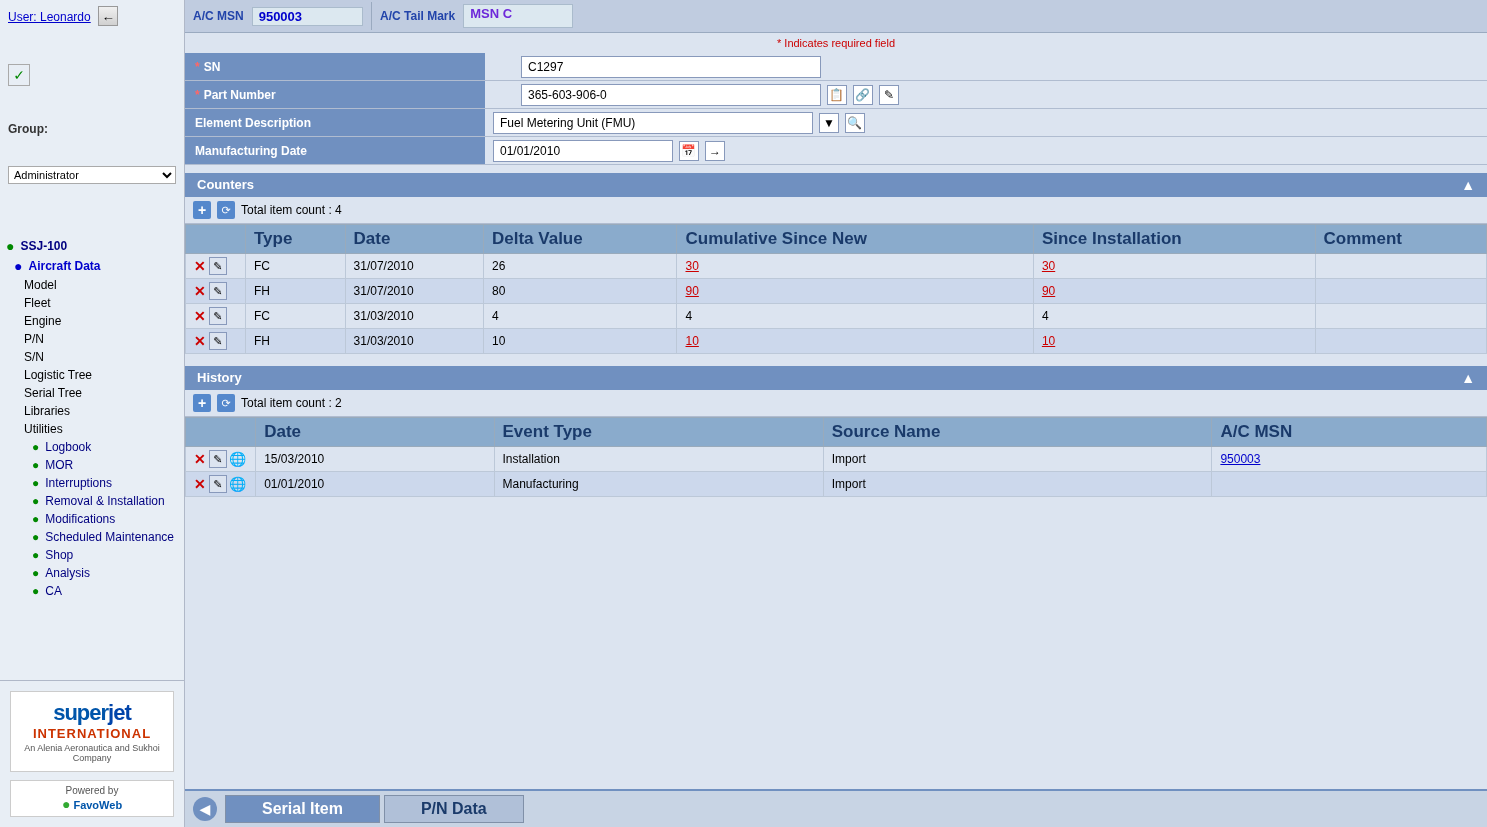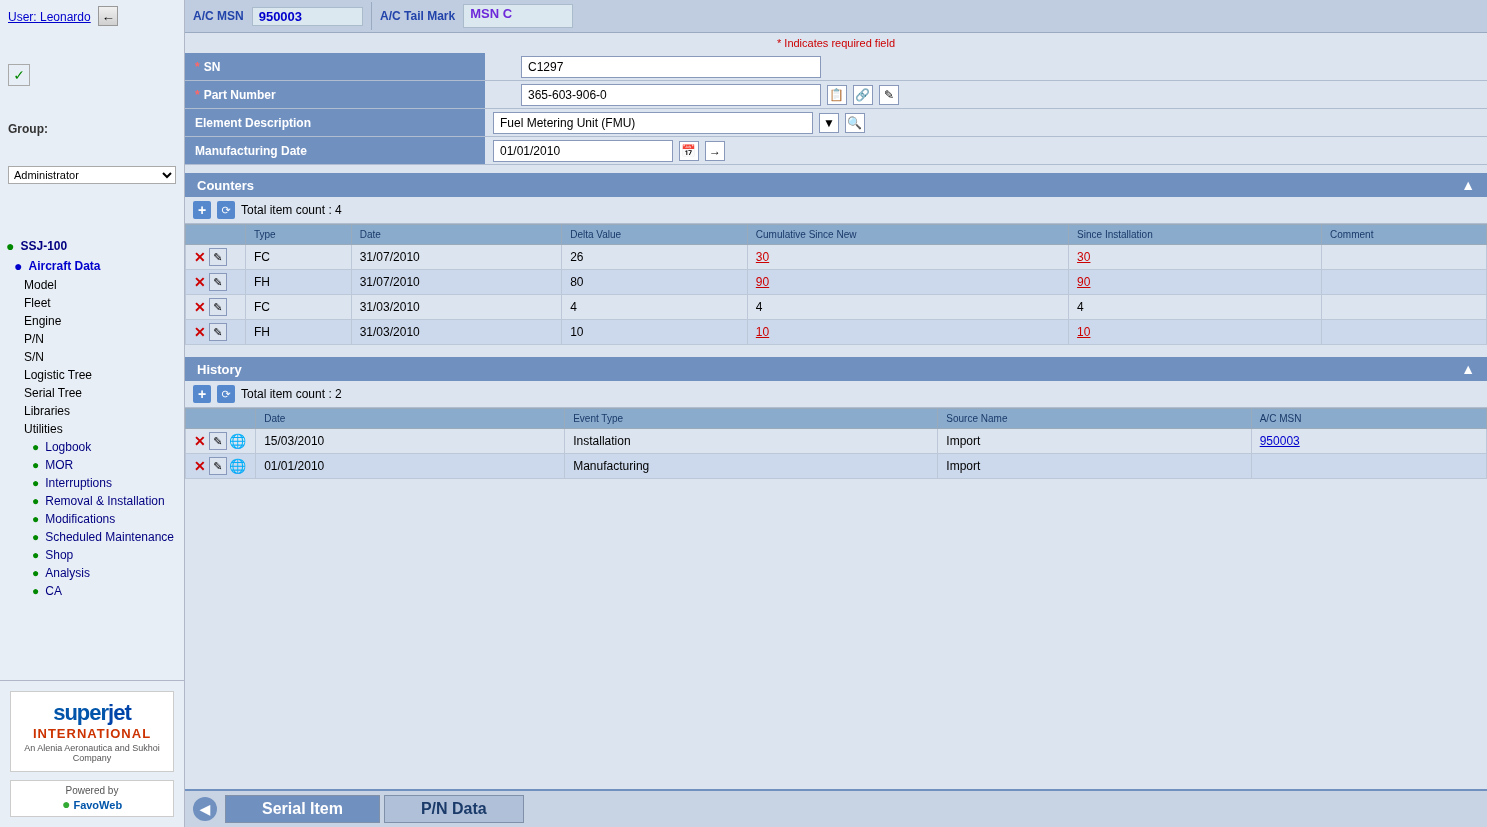--- a/index.html
+++ b/index.html
@@ -51,30 +51,30 @@
 
     .form-row { display: flex; align-items: stretch; border-bottom: 1px solid #b0bcd0; min-height: 28px; }
     .form-label { background: #7090c0; color: white; font-weight: bold; font-size: 12px; padding: 4px 10px; width: 300px; display: flex; align-items: center; flex-shrink: 0; }
     .form-label .required-star { color: #ff6666; margin-right: 4px; }
     .form-value { background: #dce4f0; flex: 1; padding: 2px 8px; display: flex; align-items: center; gap: 6px; }
     .form-input { border: 1px solid #8899bb; background: white; padding: 2px 6px; font-size: 12px; min-width: 180px; height: 22px; }
     .form-input-wide { width: 300px; margin-left: 28px; }
     .icon-btn { width: 20px; height: 20px; cursor: pointer; display: inline-flex; align-items: center; justify-content: center; border: 1px solid #8899bb; background: white; font-size: 12px; }
 
     
-    .section-header { background: #7090c0; color: white; font-weight: bold; font-size: 13px; padding: 4px 12px; display: flex; justify-content: space-between; align-items: center; margin-top: 8px; }
+    .section-header { background: #7090c0; color: white; font-weight: bold; font-size: 13px; padding: 4px 12px; display: flex; justify-content: space-between; margin-top: 8px; }
     .section-collapse { color: white; cursor: pointer; font-size: 14px; }
 
     
     .table-toolbar { background: #dce4f0; padding: 4px 8px; display: flex; align-items: center; gap: 6px; font-size: 12px; border-bottom: 1px solid #b0bcd0; }
     .add-btn { width: 18px; height: 18px; background: #5588cc; color: white; border: none; cursor: pointer; display: inline-flex; align-items: center; justify-content: center; font-size: 14px; font-weight: bold; border-radius: 2px; }
     .refresh-btn { width: 18px; height: 18px; background: #5588cc; color: white; border: none; cursor: pointer; display: inline-flex; align-items: center; justify-content: center; border-radius: 2px; font-size: 11px; }
 
     table.data-table { width: 100%; border-collapse: collapse; background: #dce4f0; }
-    table.data-table th { background: #8aabcc; color: #1a3a6a; font-weight: normal; font-size: 10px; padding: 4px 8px; border: 1px solid #9ab; text-align: left; }
+    table.data-table th { background: #8aabcc; color: #1a3a6a; font-weight: bold; font-size: 17px; padding: 4px 8px; border: 1px solid #9ab; text-align: left; }
     table.data-table td { padding: 3px 8px; border: 1px solid #bcc8d8; font-size: 12px; background: #dce4f0; }
     table.data-table tr:nth-child(even) td { background: #ccd8ec; }
     .row-actions { display: flex; gap: 3px; align-items: center; }
     .del-btn { color: #cc0000; font-size: 14px; cursor: pointer; background: none; border: none; font-weight: bold; }
     .edit-btn { width: 18px; height: 18px; background: #dce4f0; border: 1px solid #8899bb; cursor: pointer; display: inline-flex; align-items: center; justify-content: center; font-size: 11px; }
     .link-val { color: #cc0000; text-decoration: underline; cursor: pointer; }
     .blue-link { color: #0000cc; text-decoration: underline; cursor: pointer; }
 
     
     .bottom-tabs { background: #c8d4e4; border-top: 2px solid #7090c0; display: flex; align-items: center; padding: 4px 8px; gap: 4px; }

